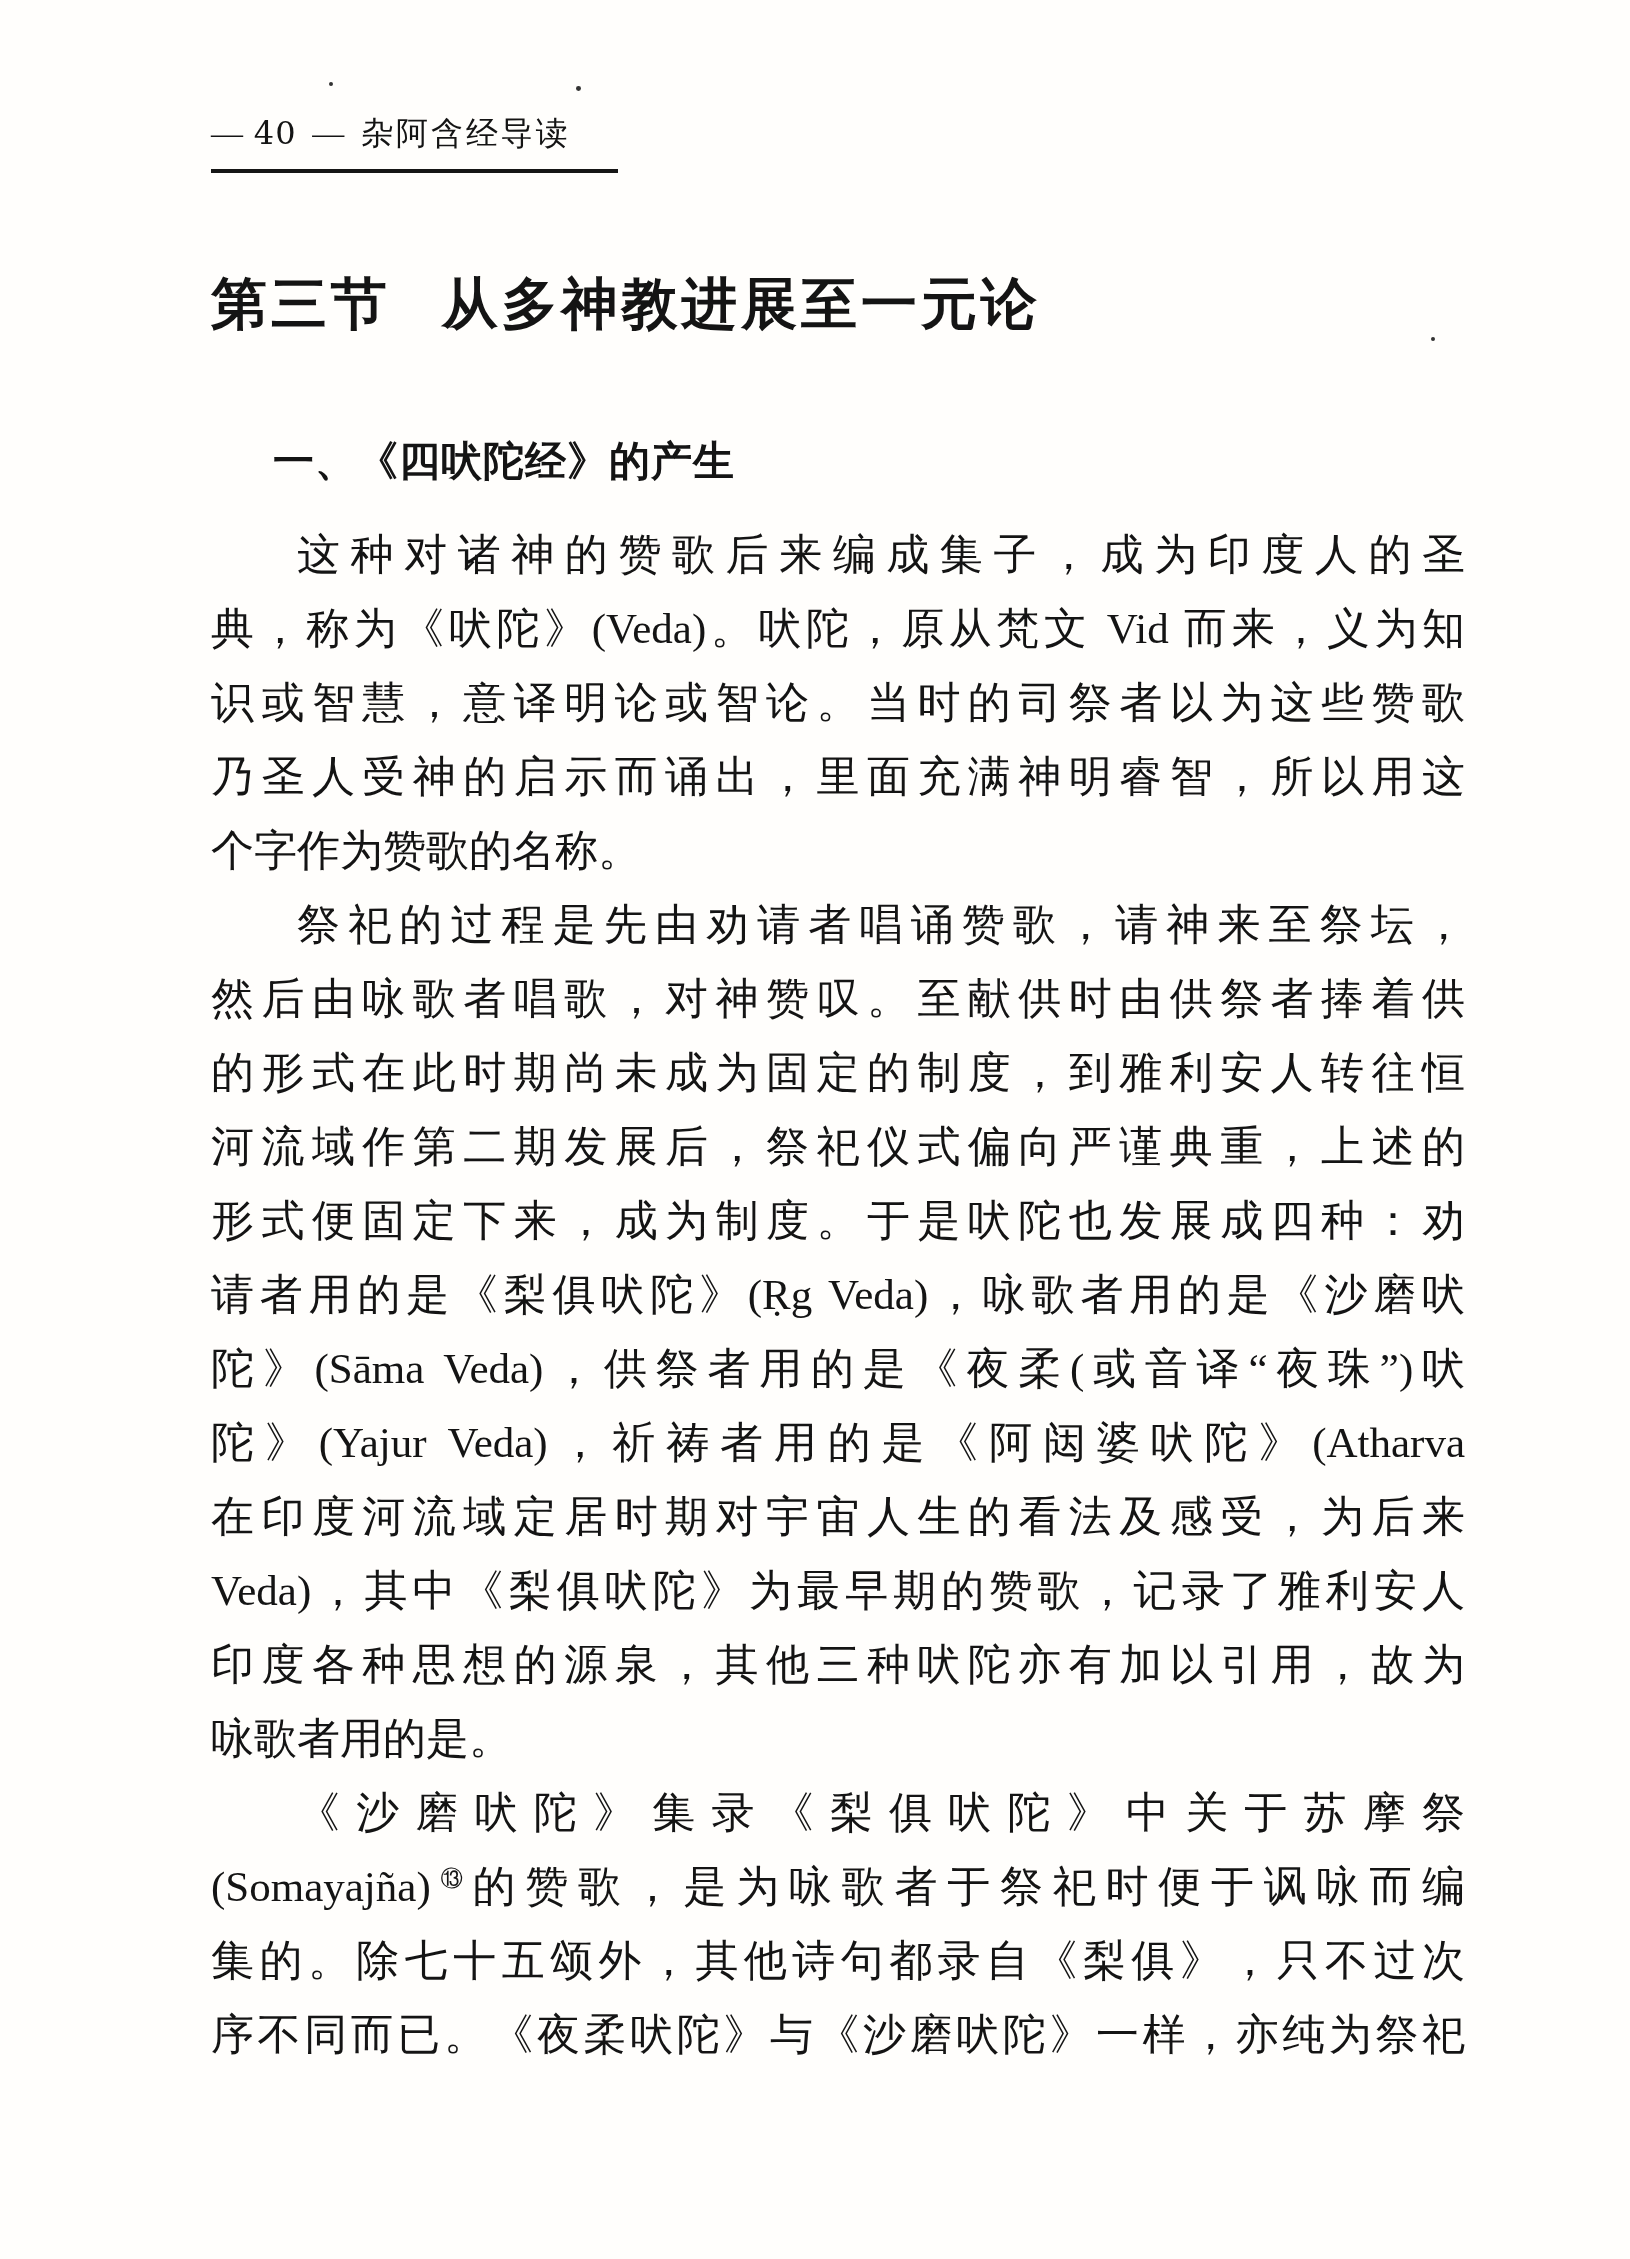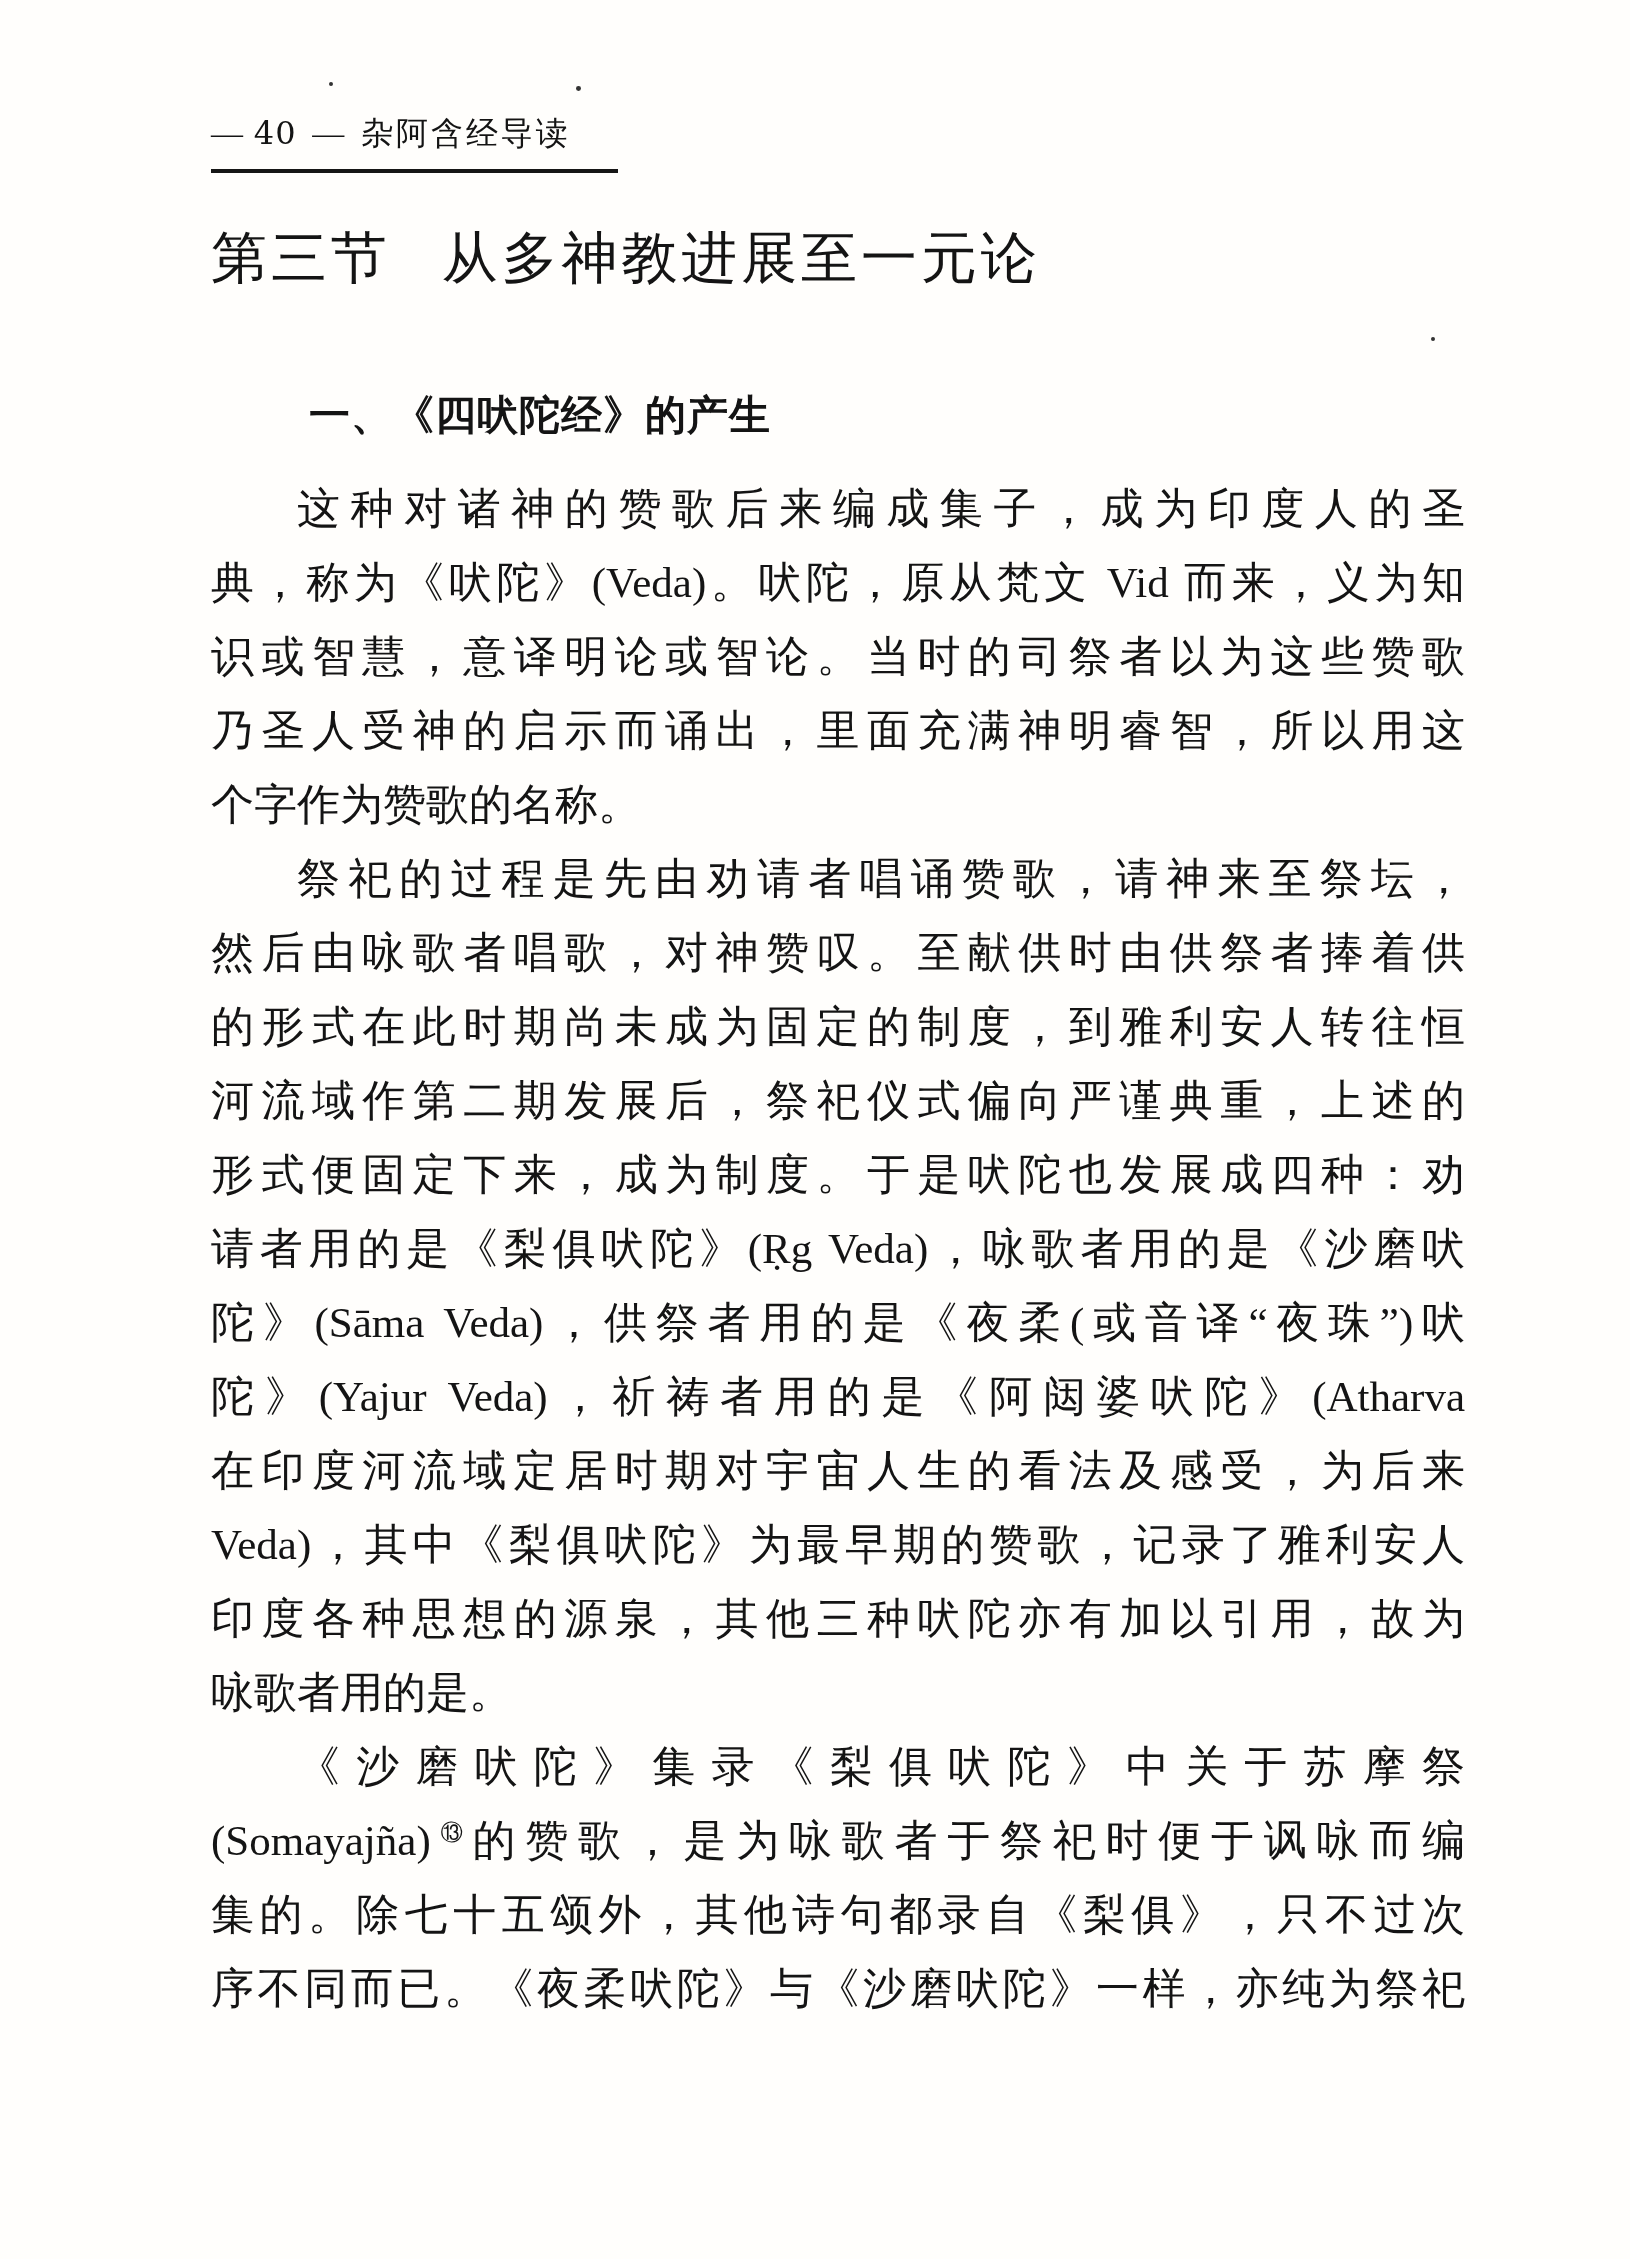--- a/index.html
+++ b/index.html
@@ -21,32 +21,32 @@
     letter-spacing:1px;
   }
   .running-head .dash{width:33px;display:inline-block;}
   .running-head .pageno{margin:0 15.7px 0 9.8px;font-family:"DejaVu Serif",serif;}
   .running-head .booktitle{margin-left:16px;font-size:32px;letter-spacing:2.9px;font-family:Liberation Serif, serif;}
   .head-rule{
     width:407px;height:3.9px;background:#161616;margin-top:11.8px;
   }
   
   .section-title{
-    margin-top:52px;
+    margin-top:98px;
     font-family:"Liberation Sans","DejaVu Sans",sans-serif;
-    font-weight:normal;
+    font-weight:bold;
     font-size:56px;line-height:65px;
     letter-spacing:3.9px;
     white-space:nowrap;
   }
   .section-title .sec-no{margin-right:51px;}
   
   .subsection-title{
     margin-top:100px;
-    margin-left:98px;
+    margin-left:62px;
     font-family:"Liberation Sans","DejaVu Sans",sans-serif;
     font-weight:bold;
     font-size:41px;line-height:51px;
     letter-spacing:1px;
   }
   
   .body-text{margin-top:31px;font-size:43px;}
   .paragraph{margin:0;}
   .line{
     height:74px;line-height:74px;

